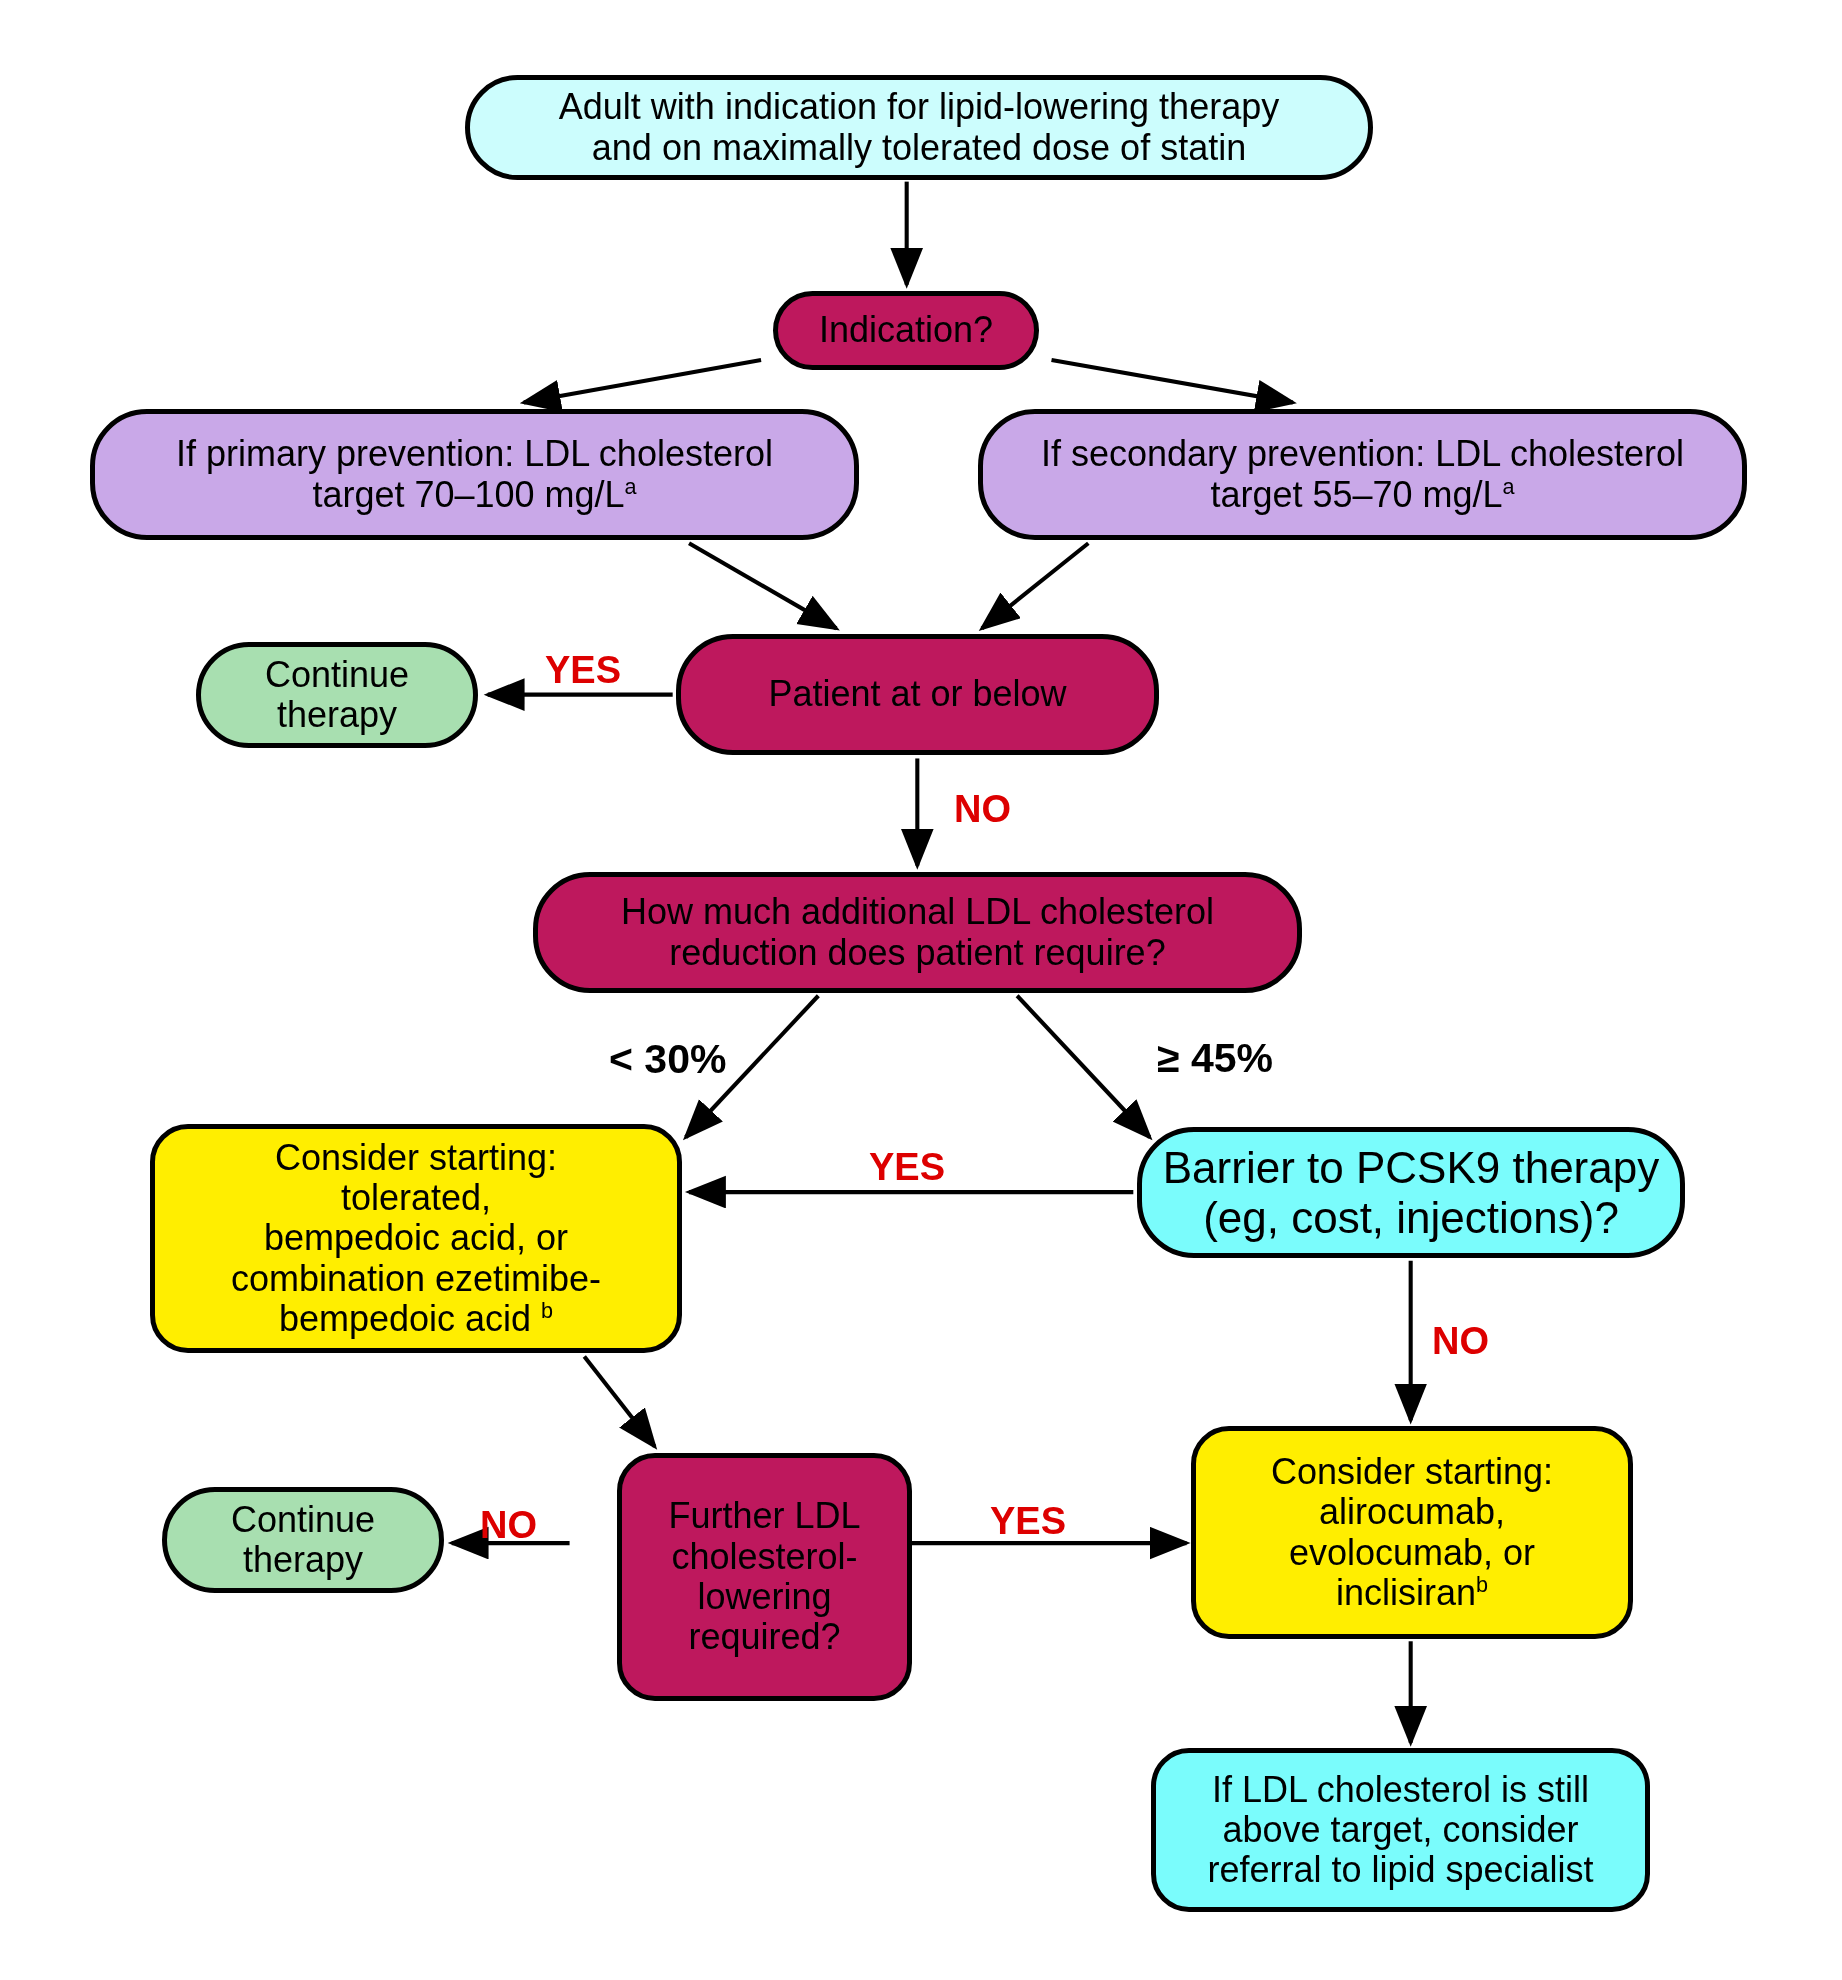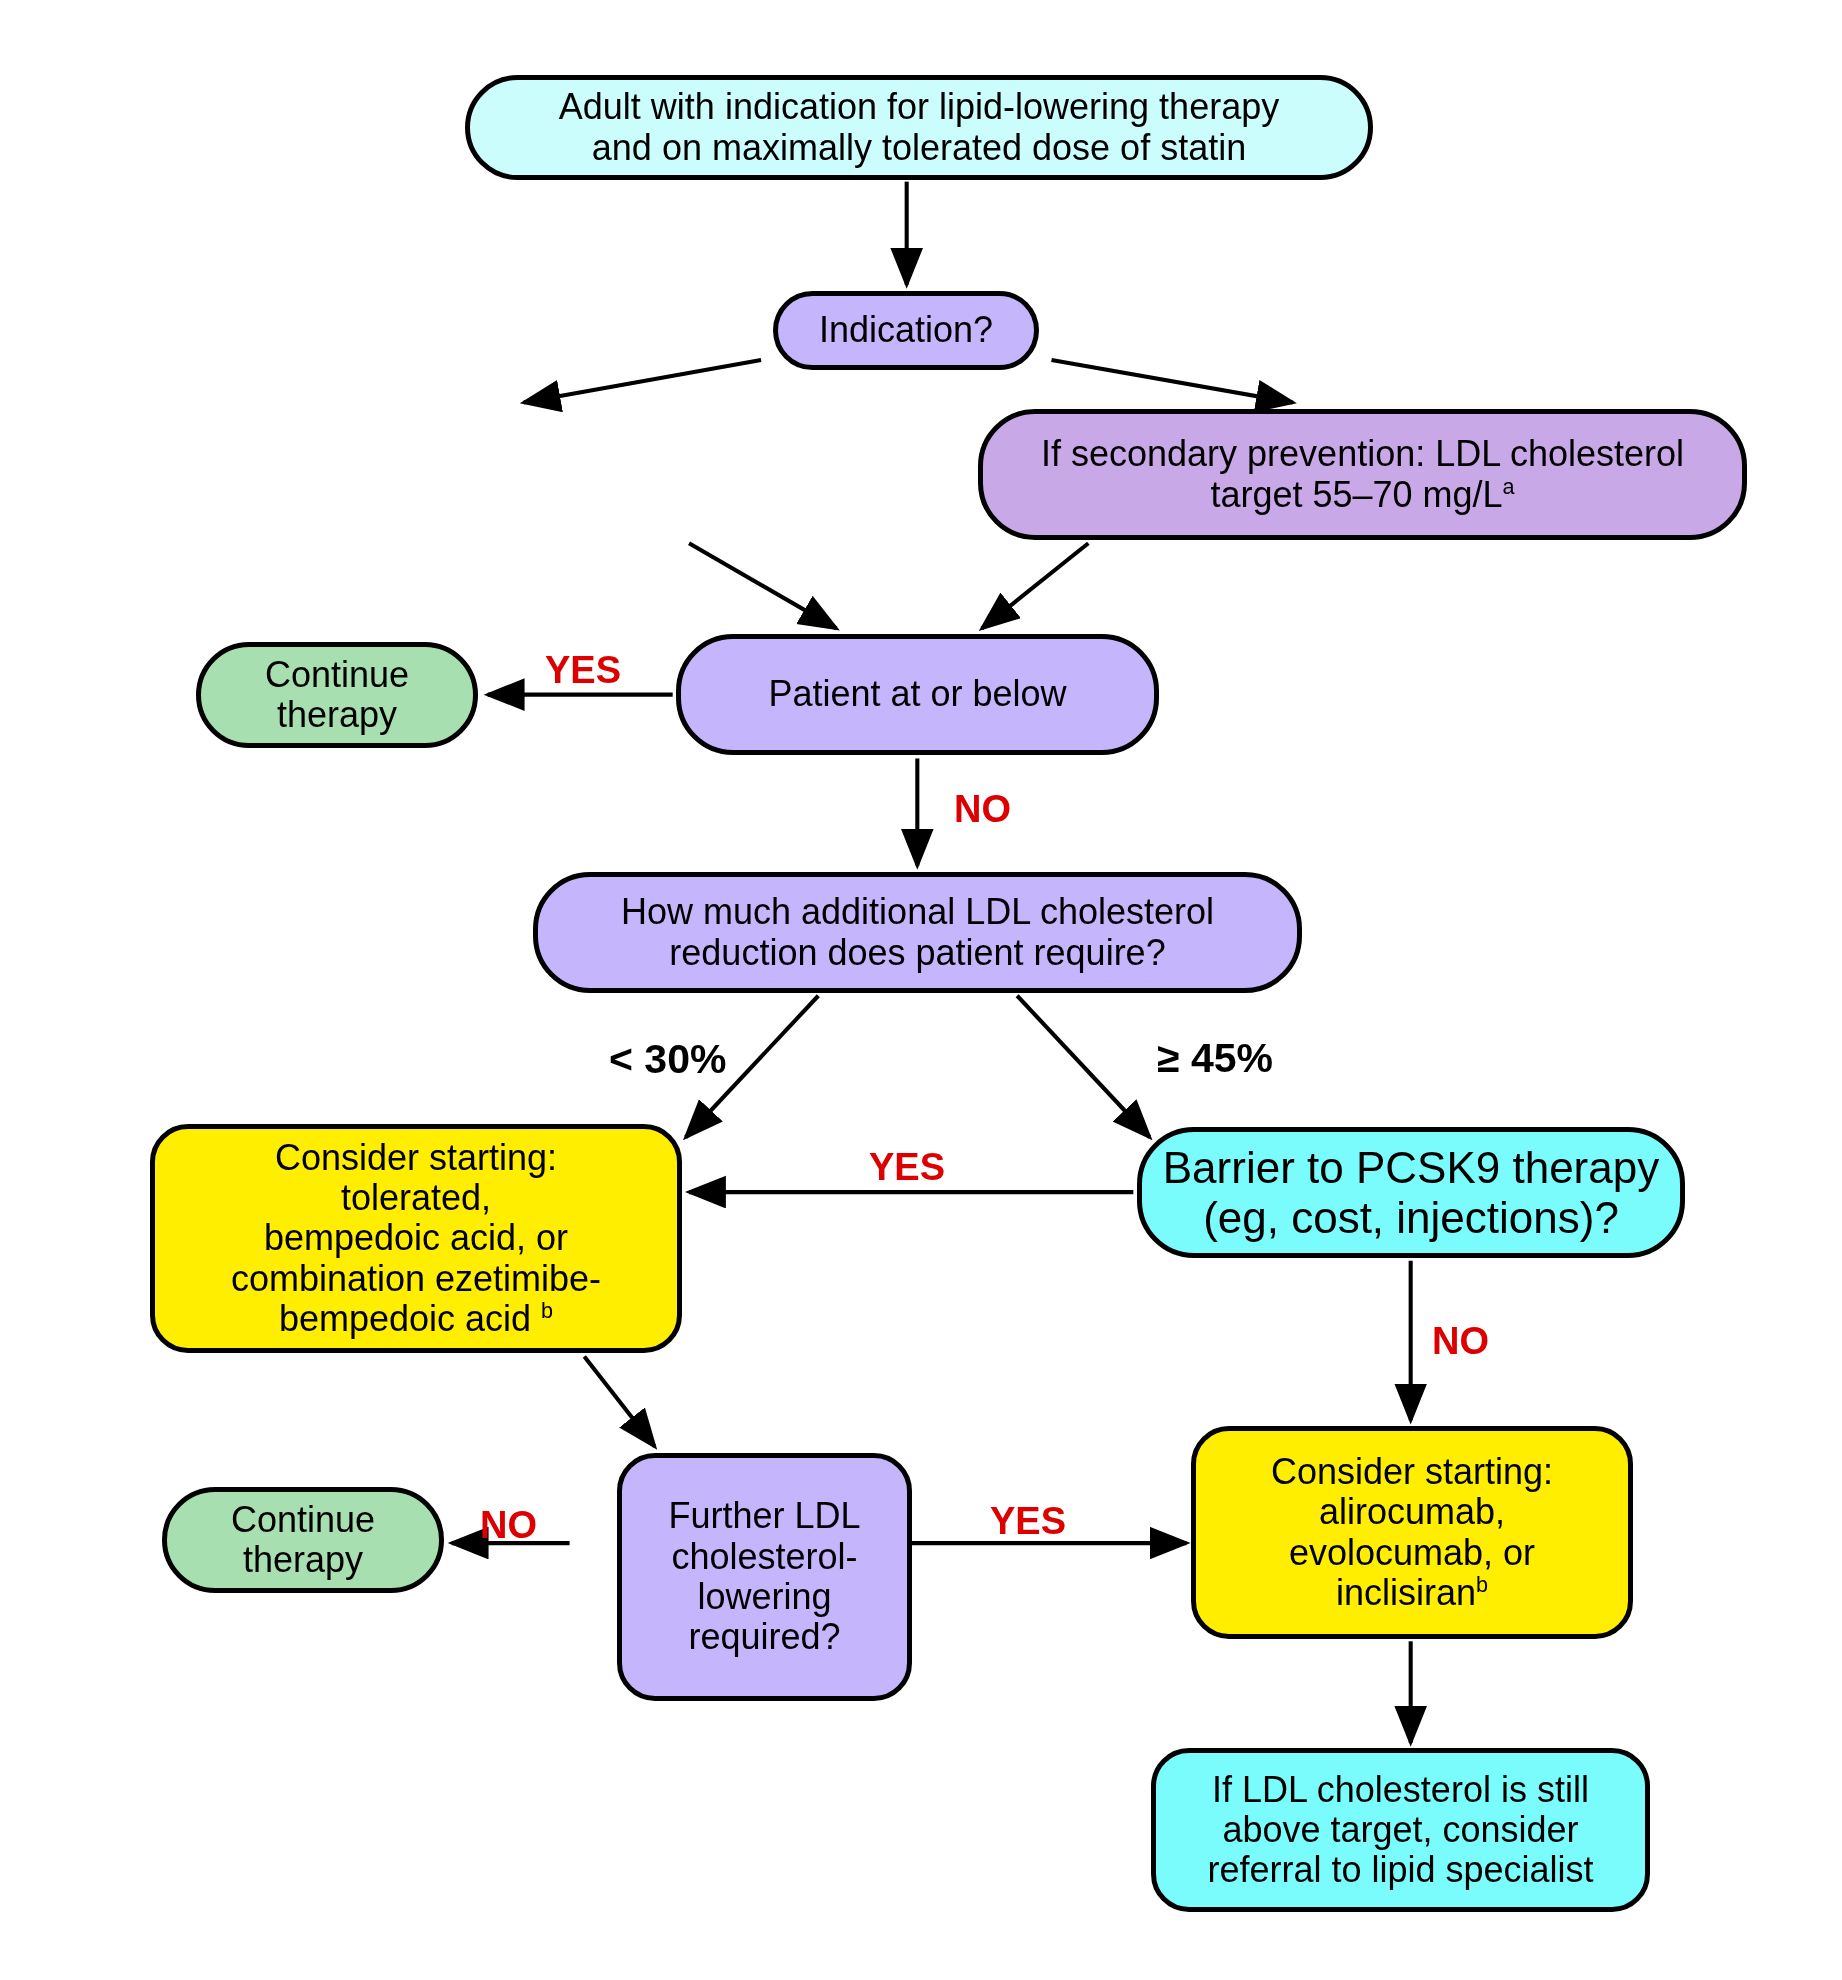--- a/index.html
+++ b/index.html
@@ -36,21 +36,21 @@
     padding: 3.3px 8.2px;
     z-index: 2;
   }
   .node .txt { display: block; width: 100%; }
   .pill { border-radius: 818px; }
   .rrect { border-radius: 38px; }
   .stad { border-radius: 57px; }
 
   .fill-lightcyan { background: #ccfdfd; }
   .fill-cyan      { background: #7afcfc; }
-  .fill-magenta   { background: #c4b5fd; }
+  .fill-magenta   { background: #be185d; }
   .fill-purple    { background: #c9a8e8; }
   .fill-green     { background: #a8dfb0; }
   .fill-yellow    { background: #ffee00; }
 
   sup {
     font-size: 0.60em;
     vertical-align: super;
     line-height: 0;
   }
 
@@ -138,20 +138,26 @@
     <span class="txt">
       <span>Adult with indication for lipid-lowering therapy</span><br>
       <span>and on maximally tolerated dose of statin</span>
     </span>
   </div>
 
   <div id="n-indic" class="node pill fill-magenta">
     <span class="txt">Indication?</span>
   </div>
 
+  <div id="n-primary" class="node stad fill-purple">
+    <span class="txt">
+      <span>If primary prevention: LDL cholesterol</span><br>
+      <span>target 70–100 mg/L</span><sup>a</sup>
+    </span>
+  </div>
 
   <div id="n-second" class="node stad fill-purple">
     <span class="txt">
       <span>If secondary prevention: LDL cholesterol</span><br>
       <span>target 55–70 mg/L</span><sup>a</sup>
     </span>
   </div>
 
   <div id="n-cont1" class="node stad fill-green">
     <span class="txt">

